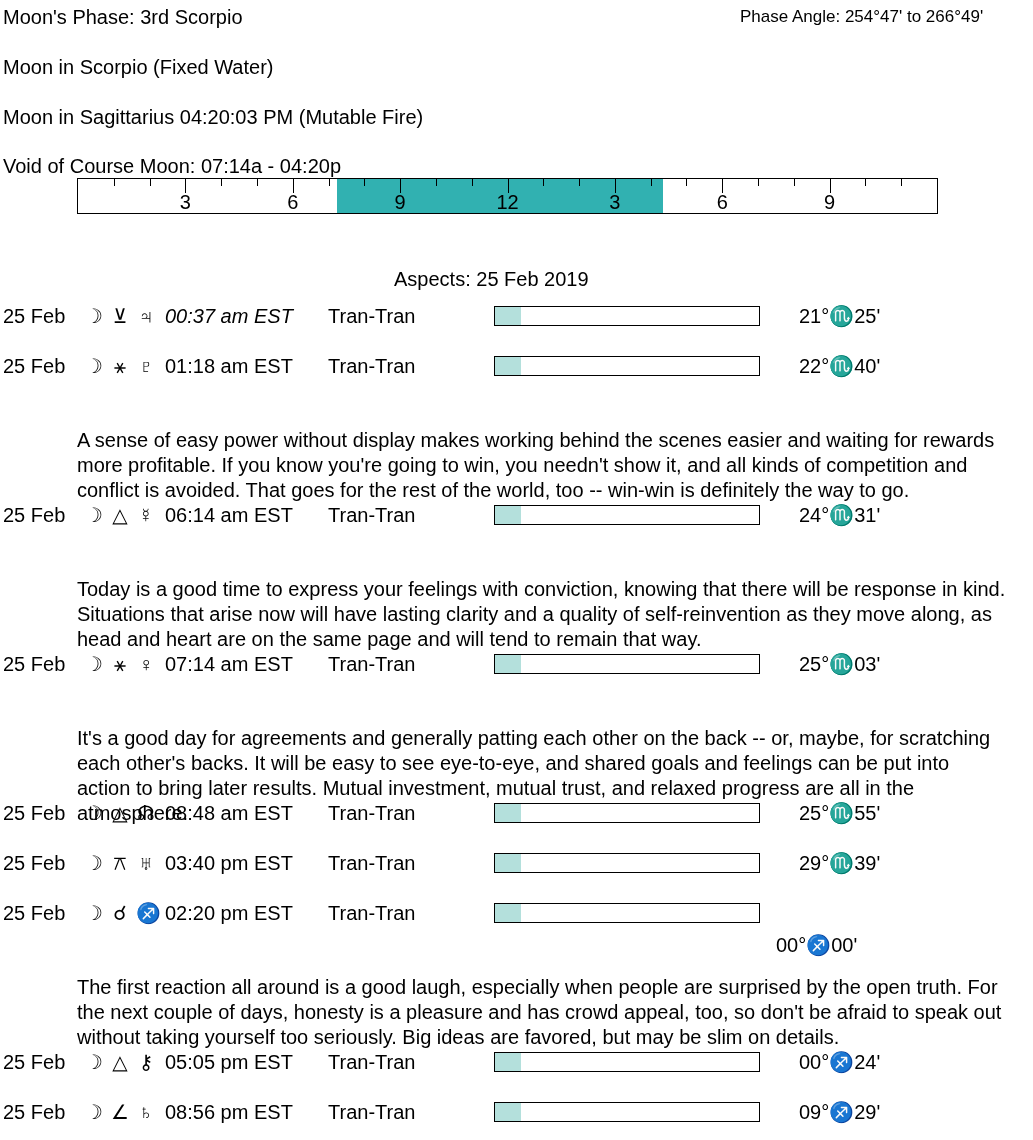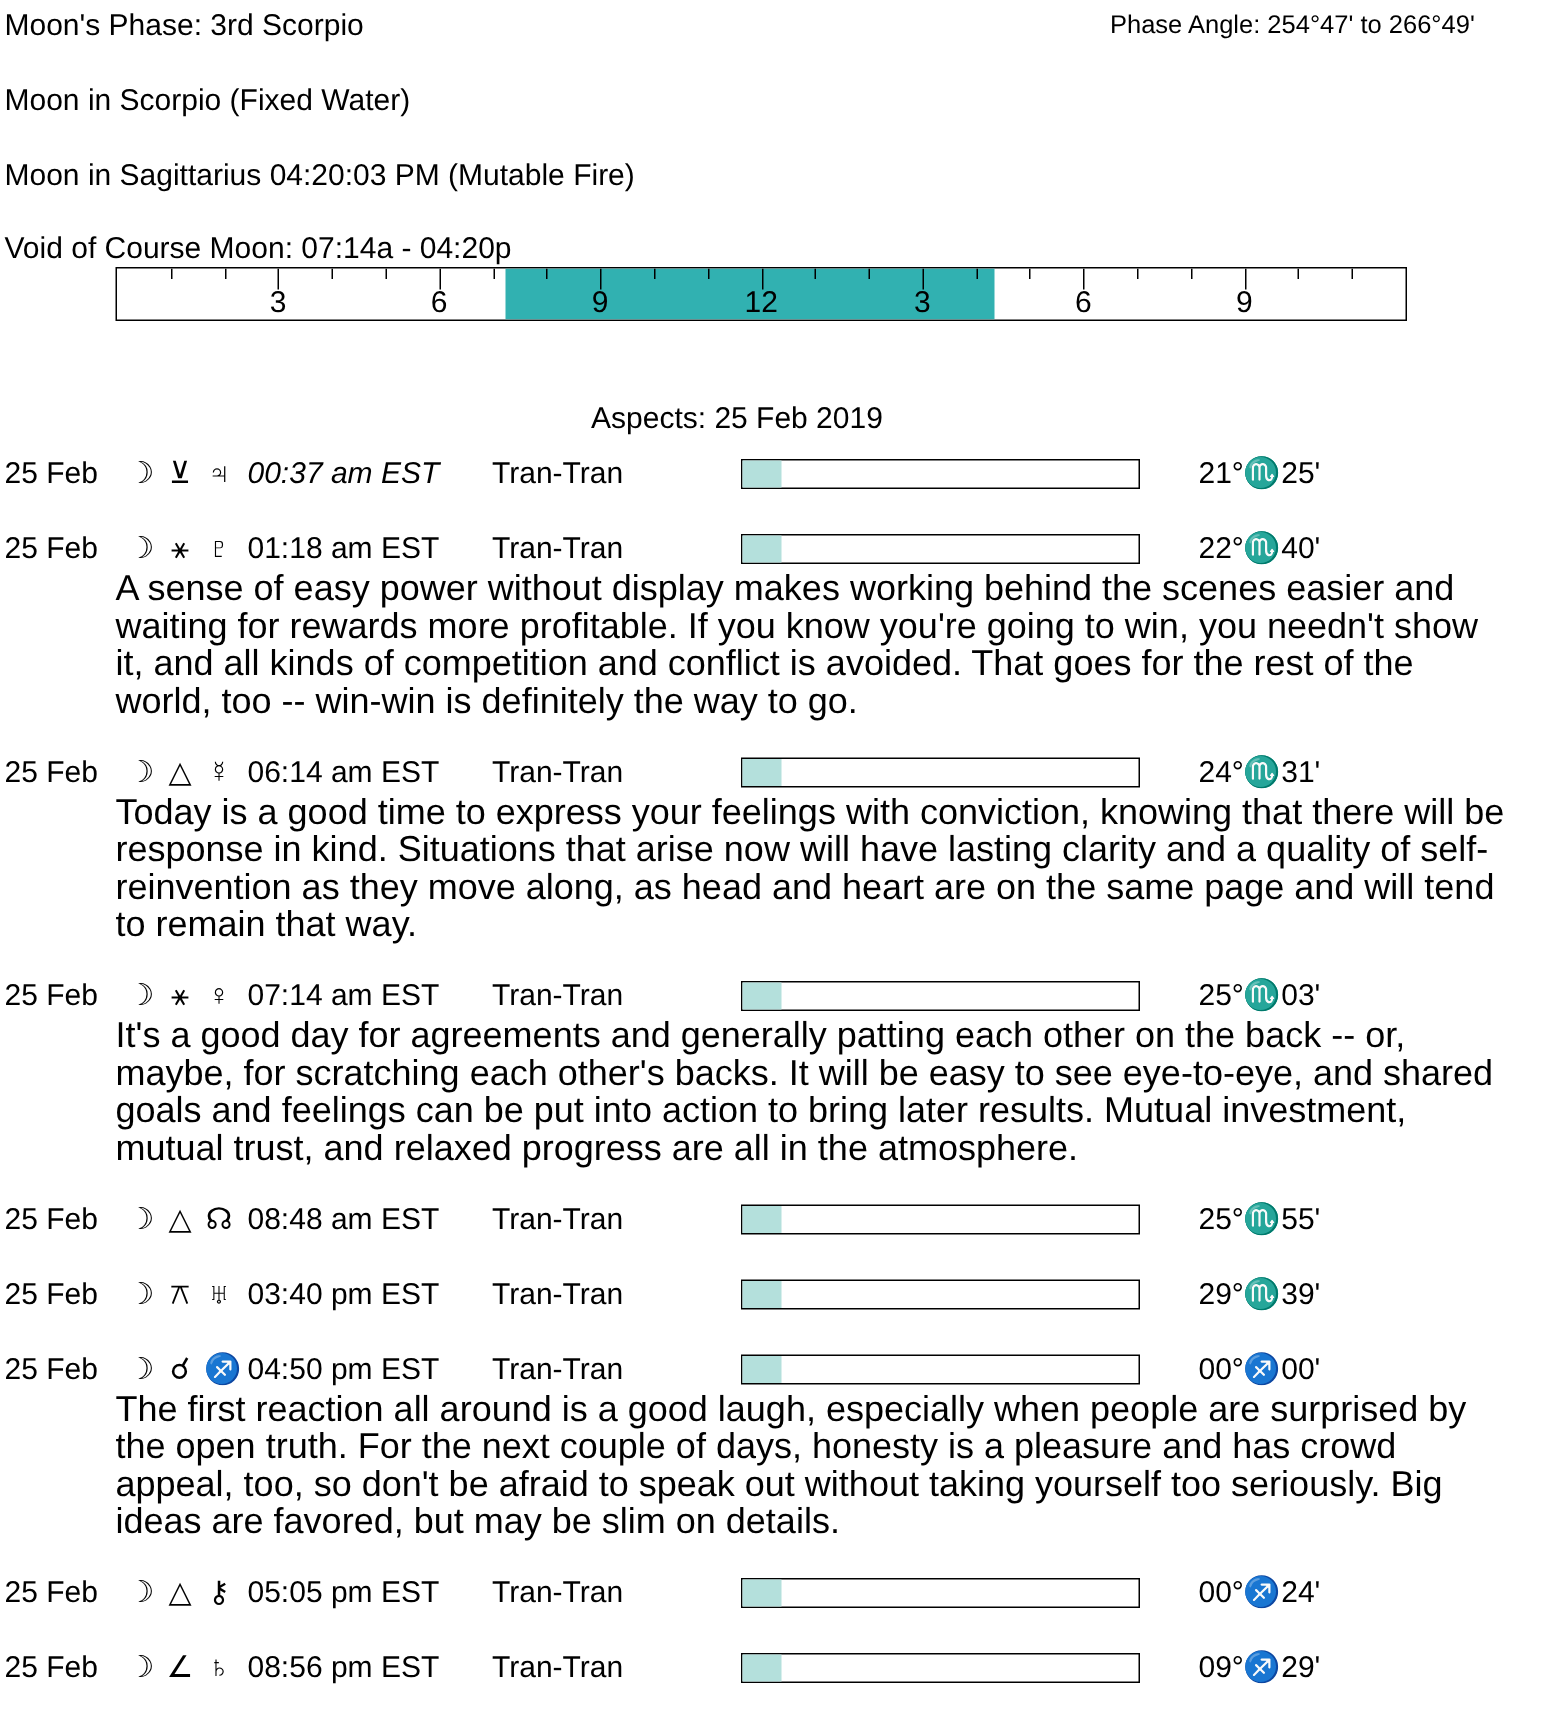--- a/index.html
+++ b/index.html
@@ -17,22 +17,23 @@
   .tick.major { height:14px; }
   .tick-label { position:absolute; top:12px; font-size:20px; line-height:22px; transform:translateX(-50%); }
   .aspect-row { position:absolute; left:0; width:1033px; height:24px; }
   .aspect-row .cell { position:absolute; top:0; line-height:24px; white-space:nowrap; }
   .bar {
     position:absolute; left:494px; top:2px; width:266px; height:20px;
     border:1px solid #000; box-sizing:border-box; background:#fff;
   }
   .bar-fill { position:absolute; left:0; top:0; bottom:0; background:#b4e0dc; }
   .interp {
-    position:absolute; left:77px; width:930px; line-height:25px; font-size:24px;
+    position:absolute; left:77px; width:930px; line-height:25px; font-size:20px;
     white-space:normal;
+    margin-top:48px;
   }
   .glyph { display:inline-block; text-align:center; }
 </style>
 </head>
 <body>
 
 <div class="abs" style="left:3px; top:5px;">Moon's Phase:  3rd Scorpio</div>
 <div class="abs" style="left:740px; top:5px; font-size:17px;">Phase Angle:  254°47' to 266°49'</div>
 <div class="abs" style="left:3px; top:55px;">Moon in Scorpio   (Fixed Water)</div>
 <div class="abs" style="left:3px; top:105px;">Moon in Sagittarius 04:20:03 PM  (Mutable Fire)</div>
@@ -148,23 +149,23 @@
       <span class="cell" style="left: 799px;">29°♏39'</span>
       <div class="bar">
         <div class="bar-fill" style="width: 10%;"></div>
       </div>
     </div>
     <div class="aspect-row" style="top: 901px;">
       <span class="cell" style="left: 3px;">25 Feb</span>
       <span class="cell glyph" style="left: 84px; width: 20px;">☽</span>
       <span class="cell glyph" style="left: 110px; width: 20px;">☌</span>
       <span class="cell glyph" style="left: 136px; width: 20px;">♐</span>
-      <span class="cell" style="left: 165px;">04:50 pm EST</span>
+      <span class="cell" style="left: 165px;">02:20 pm EST</span>
       <span class="cell" style="left: 328px;">Tran-Tran</span>
-      <span class="cell" style="left: 799px;">00°♐00'</span>
+      <span class="cell" style="left: 776px; margin-top: 32px;">00°♐00'</span>
       <div class="bar">
         <div class="bar-fill" style="width: 10%;"></div>
       </div>
     </div>
     <div class="interp" style="top: 927px;">The first reaction all around is a good laugh, especially when people are surprised by the open truth. For the next couple of days, honesty is a pleasure and has crowd appeal, too, so don't be afraid to speak out without taking yourself too seriously. Big ideas are favored, but may be slim on details.</div>
     <div class="aspect-row" style="top: 1050px;">
       <span class="cell" style="left: 3px;">25 Feb</span>
       <span class="cell glyph" style="left: 84px; width: 20px;">☽</span>
       <span class="cell glyph" style="left: 110px; width: 20px;">△</span>
       <span class="cell glyph" style="left: 136px; width: 20px;">⚷</span>

